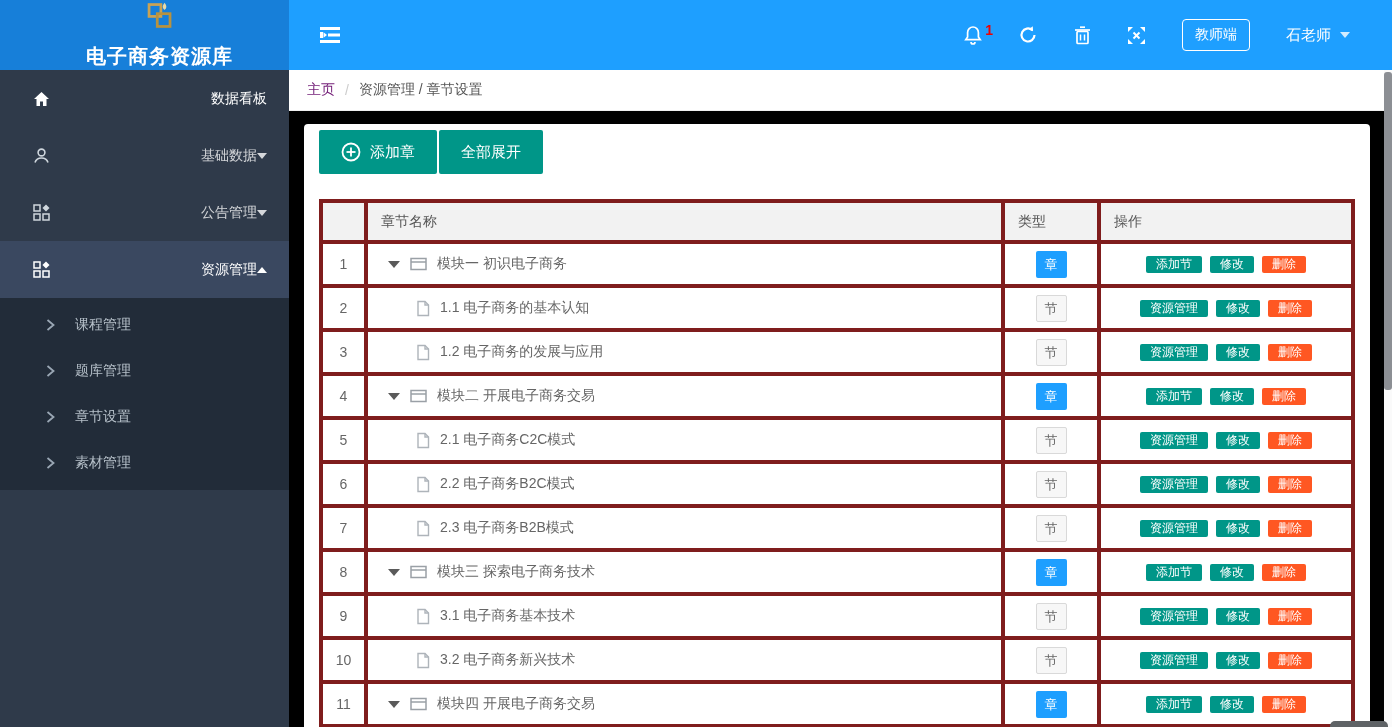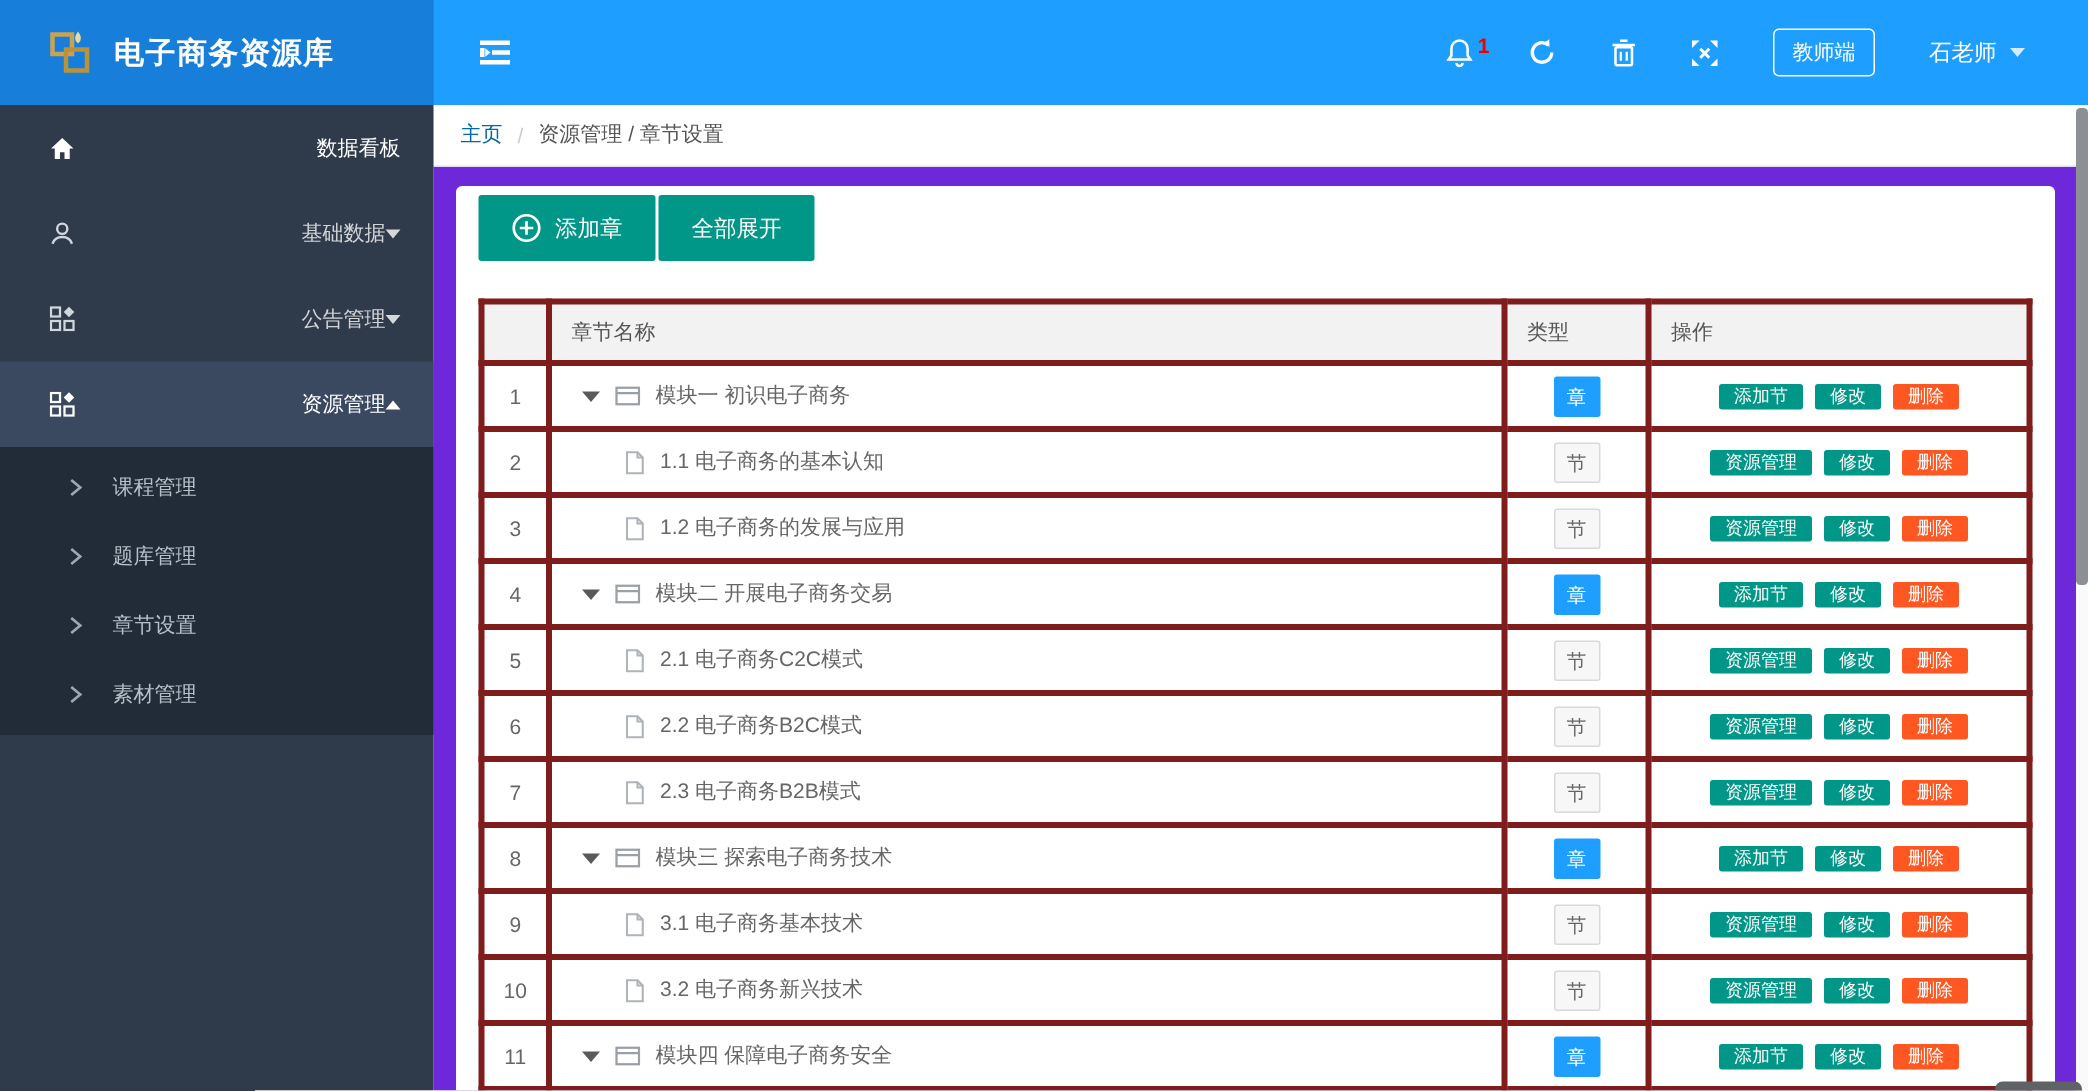--- a/index.html
+++ b/index.html
@@ -4,21 +4,21 @@
 <style>
   * { box-sizing: border-box; margin: 0; padding: 0; }
   html,body { width:1392px; height:727px; overflow:hidden; }
   body {
     font-family: "Liberation Sans", "DejaVu Sans", sans-serif;
     background:#f2f2f2; position:relative; color:#666;
   }
 
   
   .sidebar { position:absolute; left:0; top:0; width:289px; height:727px; background:#2f3a4a; z-index:6; }
-  .logo-area { height:70px; background:#177fd9; display:flex; align-items:center; padding-left:30px; gap:12px; }
+  .logo-area { height:70px; background:#177fd9; display:flex; align-items:center; padding-left:30px; gap:12px;flex-direction:column; }
   .logo-title { color:#fff; font-size:20px; font-weight:bold; letter-spacing:1px; }
   .menu-item { height:57px; display:flex; align-items:center; padding:0 22px 0 30px; font-size:14px; color:rgba(255,255,255,.78); cursor:pointer; }
   .menu-item .mi-icon { width:22px; margin-right:14px; display:flex; align-items:center; justify-content:center; }
   .menu-item .mi-label { flex:1;text-align:right; }
   .menu-item.first { color:#fff; }
   .menu-item.active-parent { background:#3a4860; color:#fff; }
   .caret { width:0; height:0; border-left:5px solid transparent; border-right:5px solid transparent; }
   .caret.down { border-top:6px solid rgba(255,255,255,.8); }
   .caret.up { border-bottom:6px solid #fff; }
   .submenu { background:#222c39; padding:4px 0; }
@@ -29,26 +29,26 @@
   .topbar { position:absolute; left:289px; top:0; right:0; height:70px; background:#1e9fff; display:flex; align-items:center; z-index:5; }
   .collapse-btn { margin-left:30px; cursor:pointer; display:flex; }
   .topbar-right { margin-left:auto; display:flex; align-items:center; gap:36px; margin-right:42px; }
   .tb-icon { display:flex; cursor:pointer; position:relative; }
   .bell-badge { color:#f00000; font-size:14px; font-weight:bold; position:absolute; right:-11px; top:-3px; }
   .role-btn { background:transparent; border:1px solid #fff; border-radius:4px; color:#fff; font-size:14px; padding:6px 12px; cursor:pointer; font-family:inherit; }
   .user-box { display:flex; align-items:center; gap:9px; color:#fff; font-size:15px; cursor:pointer;text-align:right; }
 
   
   .breadcrumb-bar { position:absolute; left:289px; top:70px; right:8px; height:41px; background:#fff; display:flex; align-items:center; padding-left:18px; font-size:14px; z-index:4; border-bottom:1px solid #f0f0f0; }
-  .bc-home { color:#0369a1; cursor:pointer; }
+  .bc-home { color:#701a75; cursor:pointer; }
   .bc-sep { color:#ccc; margin:0 10px; }
   .bc-current { color:#555; }
 
   
-  .content { position:absolute; left:289px; top:111px; right:8px; bottom:0; background:#6d28d9; overflow:hidden; }
+  .content { position:absolute; left:289px; top:111px; right:8px; bottom:0; background:#000000; overflow:hidden; }
   .card { margin:13px 14px 0 15px; background:#fff; border-radius:4px; padding:6px 15px 15px; min-height:800px; }
 
   .toolbar { display:flex; gap:2px; margin-bottom:25px; }
   .btn-big { background:#009688; color:#fff; border:none; height:44px; padding:0 22px; font-size:15px; display:flex; align-items:center; gap:9px; cursor:pointer; border-radius:2px; font-family:inherit; }
 
   table.chapter-table { width:100%; border-collapse:collapse; font-size:14px; table-layout:fixed; }
   .chapter-table th, .chapter-table td { border:4px solid #7f1d1d; }
   .chapter-table thead th { background:#f2f2f2; height:41px; font-weight:normal; color:#555; text-align:left; padding-left:13px; }
   th.col-index { width:45px; }
   th.col-type { width:96px; text-align:center; padding-left:0; }
@@ -398,21 +398,21 @@
           </tr>
           <tr>
             <td class="cell-index">11</td>
             <td class="cell-name">
               <div class="name-wrap chapter">
                 <span class="tri-down"></span>
                 <svg width="17" height="14" viewBox="0 0 17 14">
                   <rect x="1" y="1.5" width="15" height="11" fill="none" stroke="#9aa0a6" stroke-width="1.5"></rect>
                   <line x1="1" y1="5" x2="16" y2="5" stroke="#9aa0a6" stroke-width="1.5"></line>
                 </svg>
-                <span>模块四 保障电子商务安全</span>
+                <span>模块四 开展电子商务交易</span>
               </div>
             </td>
             <td class="cell-type"><span class="badge badge-chapter">章</span></td>
             <td class="cell-action"><button class="btn-sm btn-teal">添加节</button><button class="btn-sm btn-teal">修改</button><button class="btn-sm btn-orange">删除</button></td>
           </tr>
         </tbody>
     </table>
   </div>
 </div>
 

